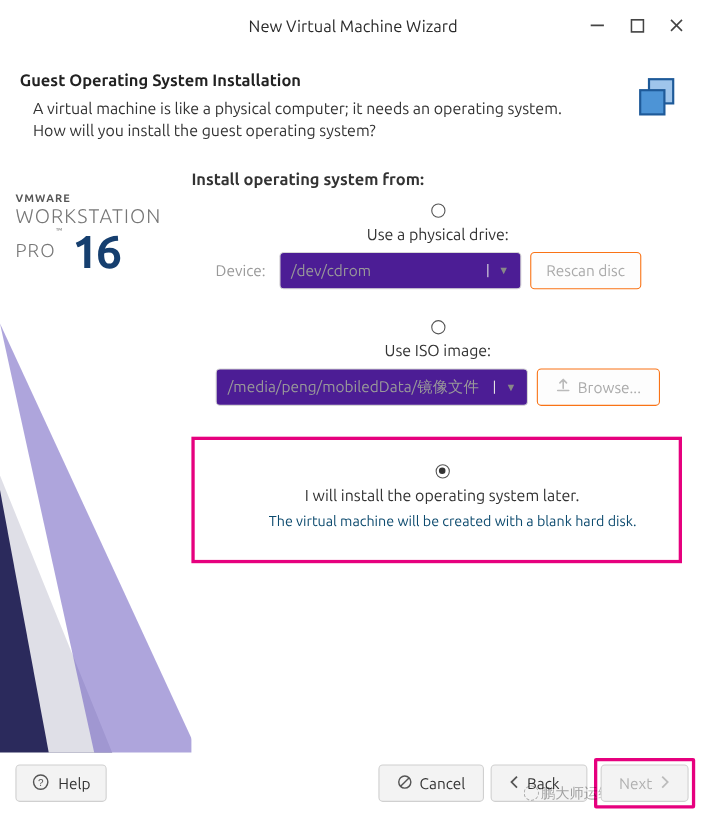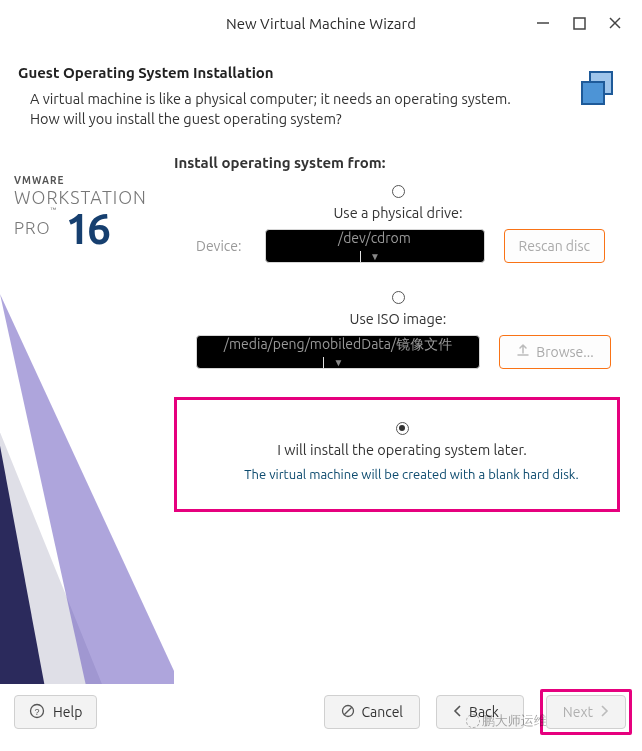--- a/index.html
+++ b/index.html
@@ -163,38 +163,37 @@
     width: 6px;
     height: 6px;
     background: #333;
     border-radius: 50%;
   }
   .opt-label {
     font-size: 14.5px;
   }
   .control-row {
     display: flex;
-    gap: 19px;
+    gap: 8px;
     align-items: center;
     margin-left: 22px;
   }
   .label-dim {
     color: #999;
     font-size: 14px;
     margin-right: 4px;
   }
   .select-box {
     display: flex;
     align-items: center;
     border: 1px solid #d6d6d6;
     border-radius: 4px;
-    background: #000000;
+    background: #4c1d95;
     height: 34px;
     overflow: hidden;
-    flex-direction: column;
   }
   .select-box .value {
     padding: 0 10px;
     color: #999;
     font-size: 14px;
     white-space: nowrap;
     overflow: hidden;
   }
   .select-box .arrow {
     width: 30px;
@@ -253,21 +252,21 @@
     padding: 0 14px;
     display: inline-flex;
     align-items: center;
     gap: 8px;
     font-size: 14px;
     color: #333;
     cursor: pointer;
   }
   .footer-right {
     display: flex;
-    gap: 16px;
+    gap: 6px;
     align-items: center;
   }
   .btn-nav {
     height: 34px;
     border: 1px solid #d0d0d0;
     background: #f3f3f3;
     border-radius: 4px;
     padding: 0 16px;
     display: inline-flex;
     align-items: center;

